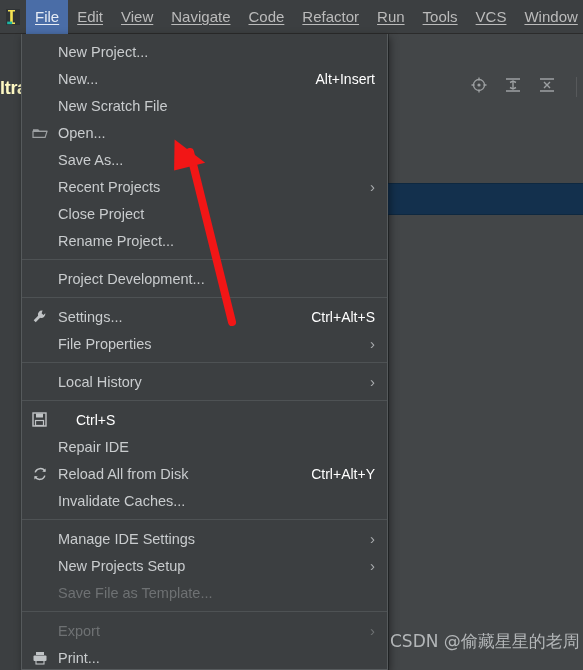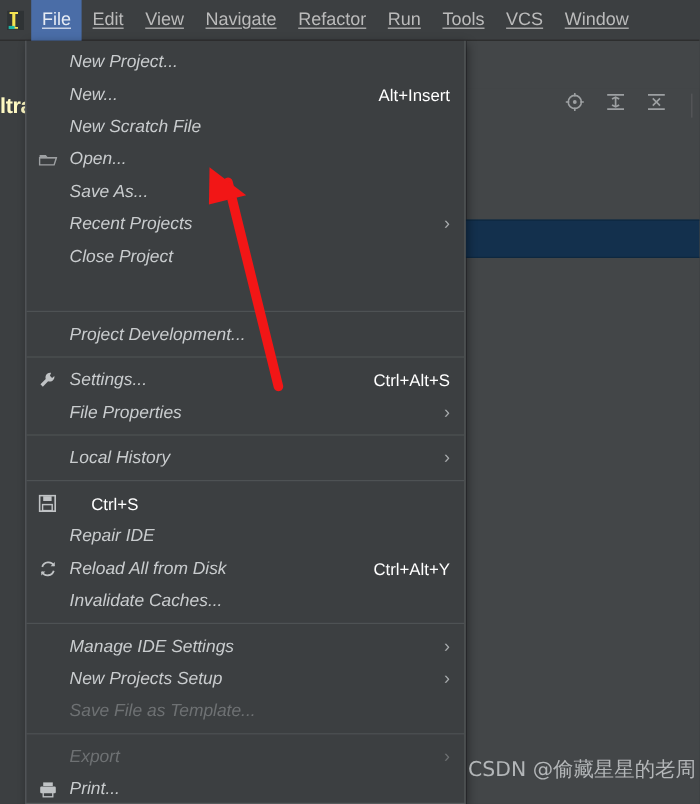--- a/index.html
+++ b/index.html
@@ -92,21 +92,21 @@
     position: relative; height: 27px;
     display: flex; align-items: center;
     padding: 0 12px 0 10px;
     color: #C9CCCE; font-size: 14.5px; white-space: nowrap;
   }
   .mi .ico {
     width: 22px; height: 20px; flex: 0 0 22px;
     display: flex; align-items: center; justify-content: flex-start;
     margin-right: 4px;
   }
-  .mi .lbl { flex: 1 1 auto; font-style: italic; }
+  .mi .lbl { flex: 1 1 auto; }
   .mi .acc { color: #ffffff; font-size: 14px; margin-left: 18px; }
   .mi .arrow { color: #A9ACAE; font-size: 15px; margin-left: 14px; line-height: 1; }
   .mi.disabled { color: #6E7173; }
   .mi.disabled .arrow { color: #6E7173; }
   .msep { height: 1px; background: #4E5254; margin: 5px 0 5px 0; }
 
   
   .watermark {
     position: absolute; left: 390px; top: 630px;
     color: #B9BCBE; font-size: 17px;
@@ -180,20 +180,23 @@
     <div class="menubar-item mn">
         <span class="u">Edit</span>
       </div>
     <div class="menubar-item mn">
         <span class="u">View</span>
       </div>
     <div class="menubar-item mn">
         <span class="u">Navigate</span>
       </div>
     <div class="menubar-item mn">
+        <span class="u">Code</span>
+      </div>
+    <div class="menubar-item mn">
         <span class="u">Refactor</span>
       </div>
     <div class="menubar-item mn">
         <span class="u">Run</span>
       </div>
     <div class="menubar-item mn">
         <span class="u">Tools</span>
       </div>
     <div class="menubar-item mn">
         <span class="u">VCS</span>
@@ -235,20 +238,21 @@
       <span class="ico"></span>
       <span class="lbl">Recent Projects</span>
       <span class="arrow">›</span>
     </div>
     <div class="mi">
       <span class="ico"></span>
       <span class="lbl">Close Project</span>
     </div>
     <div class="mi">
       <span class="ico"></span>
+      <span class="lbl">Rename Project...</span>
     </div>
 
     <div class="msep"></div>
 
     <div class="mi">
       <span class="ico"></span>
       <span class="lbl">Project Development...</span>
     </div>
 
     <div class="msep"></div>

